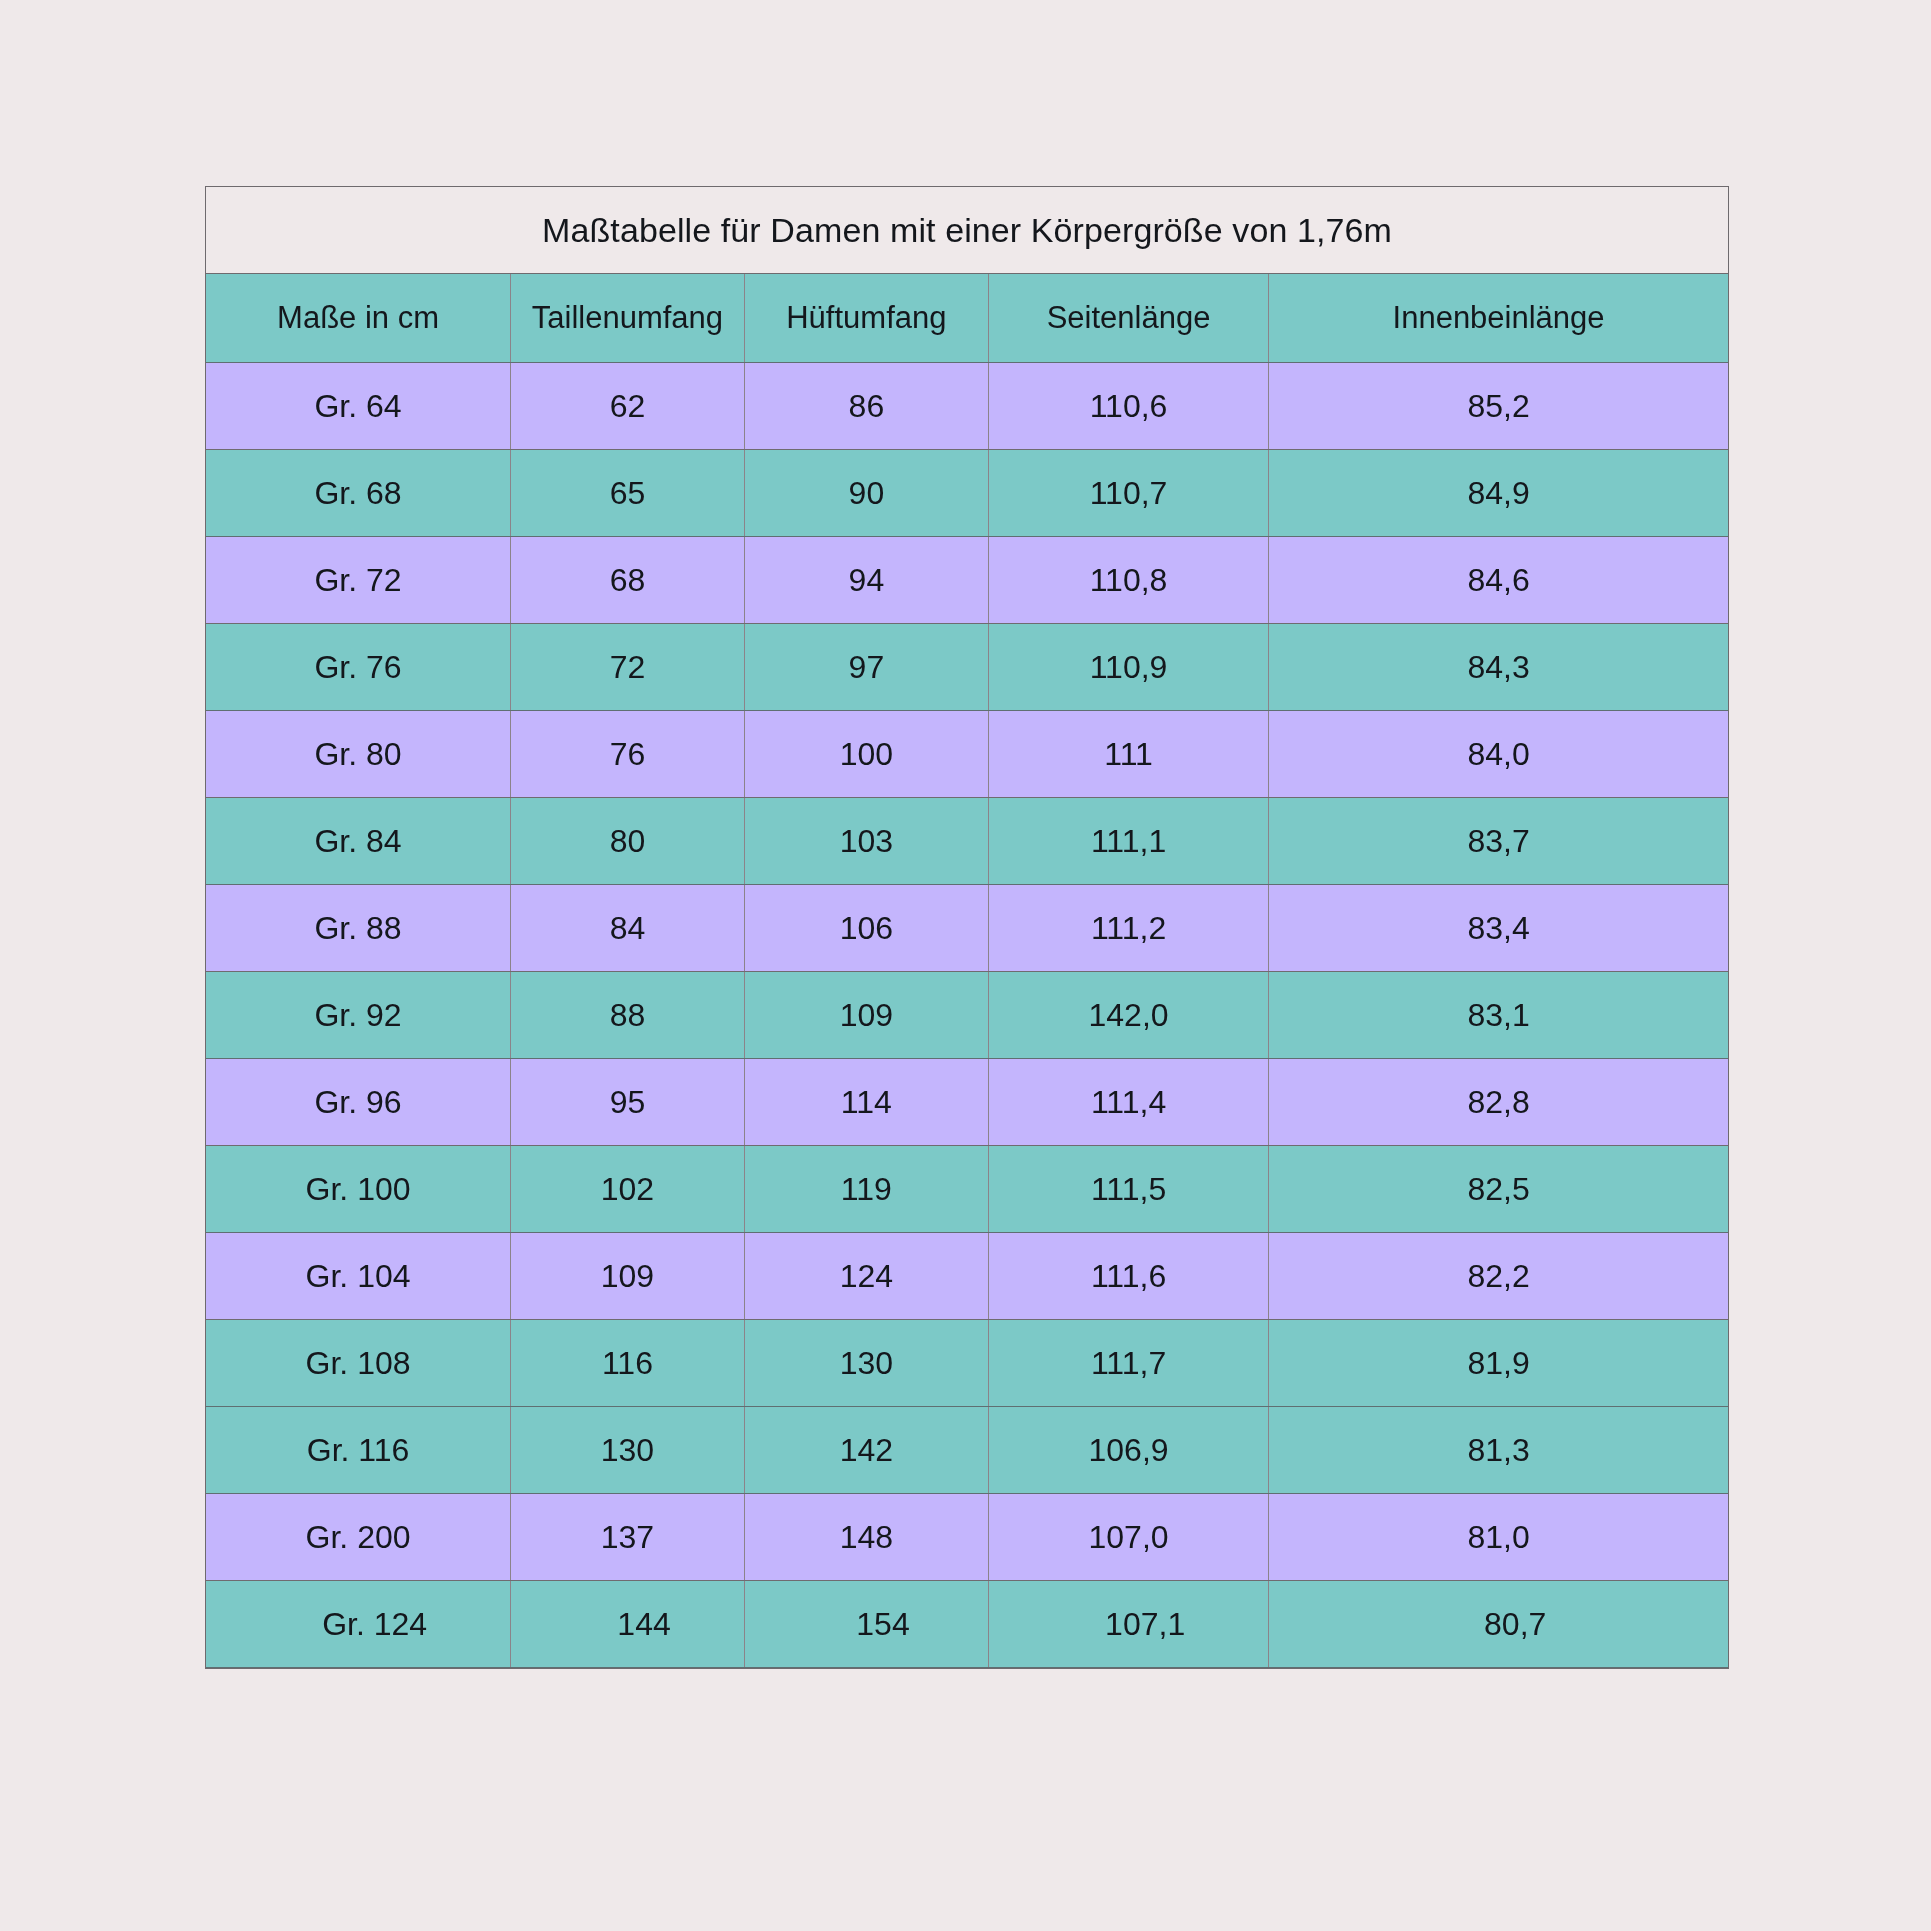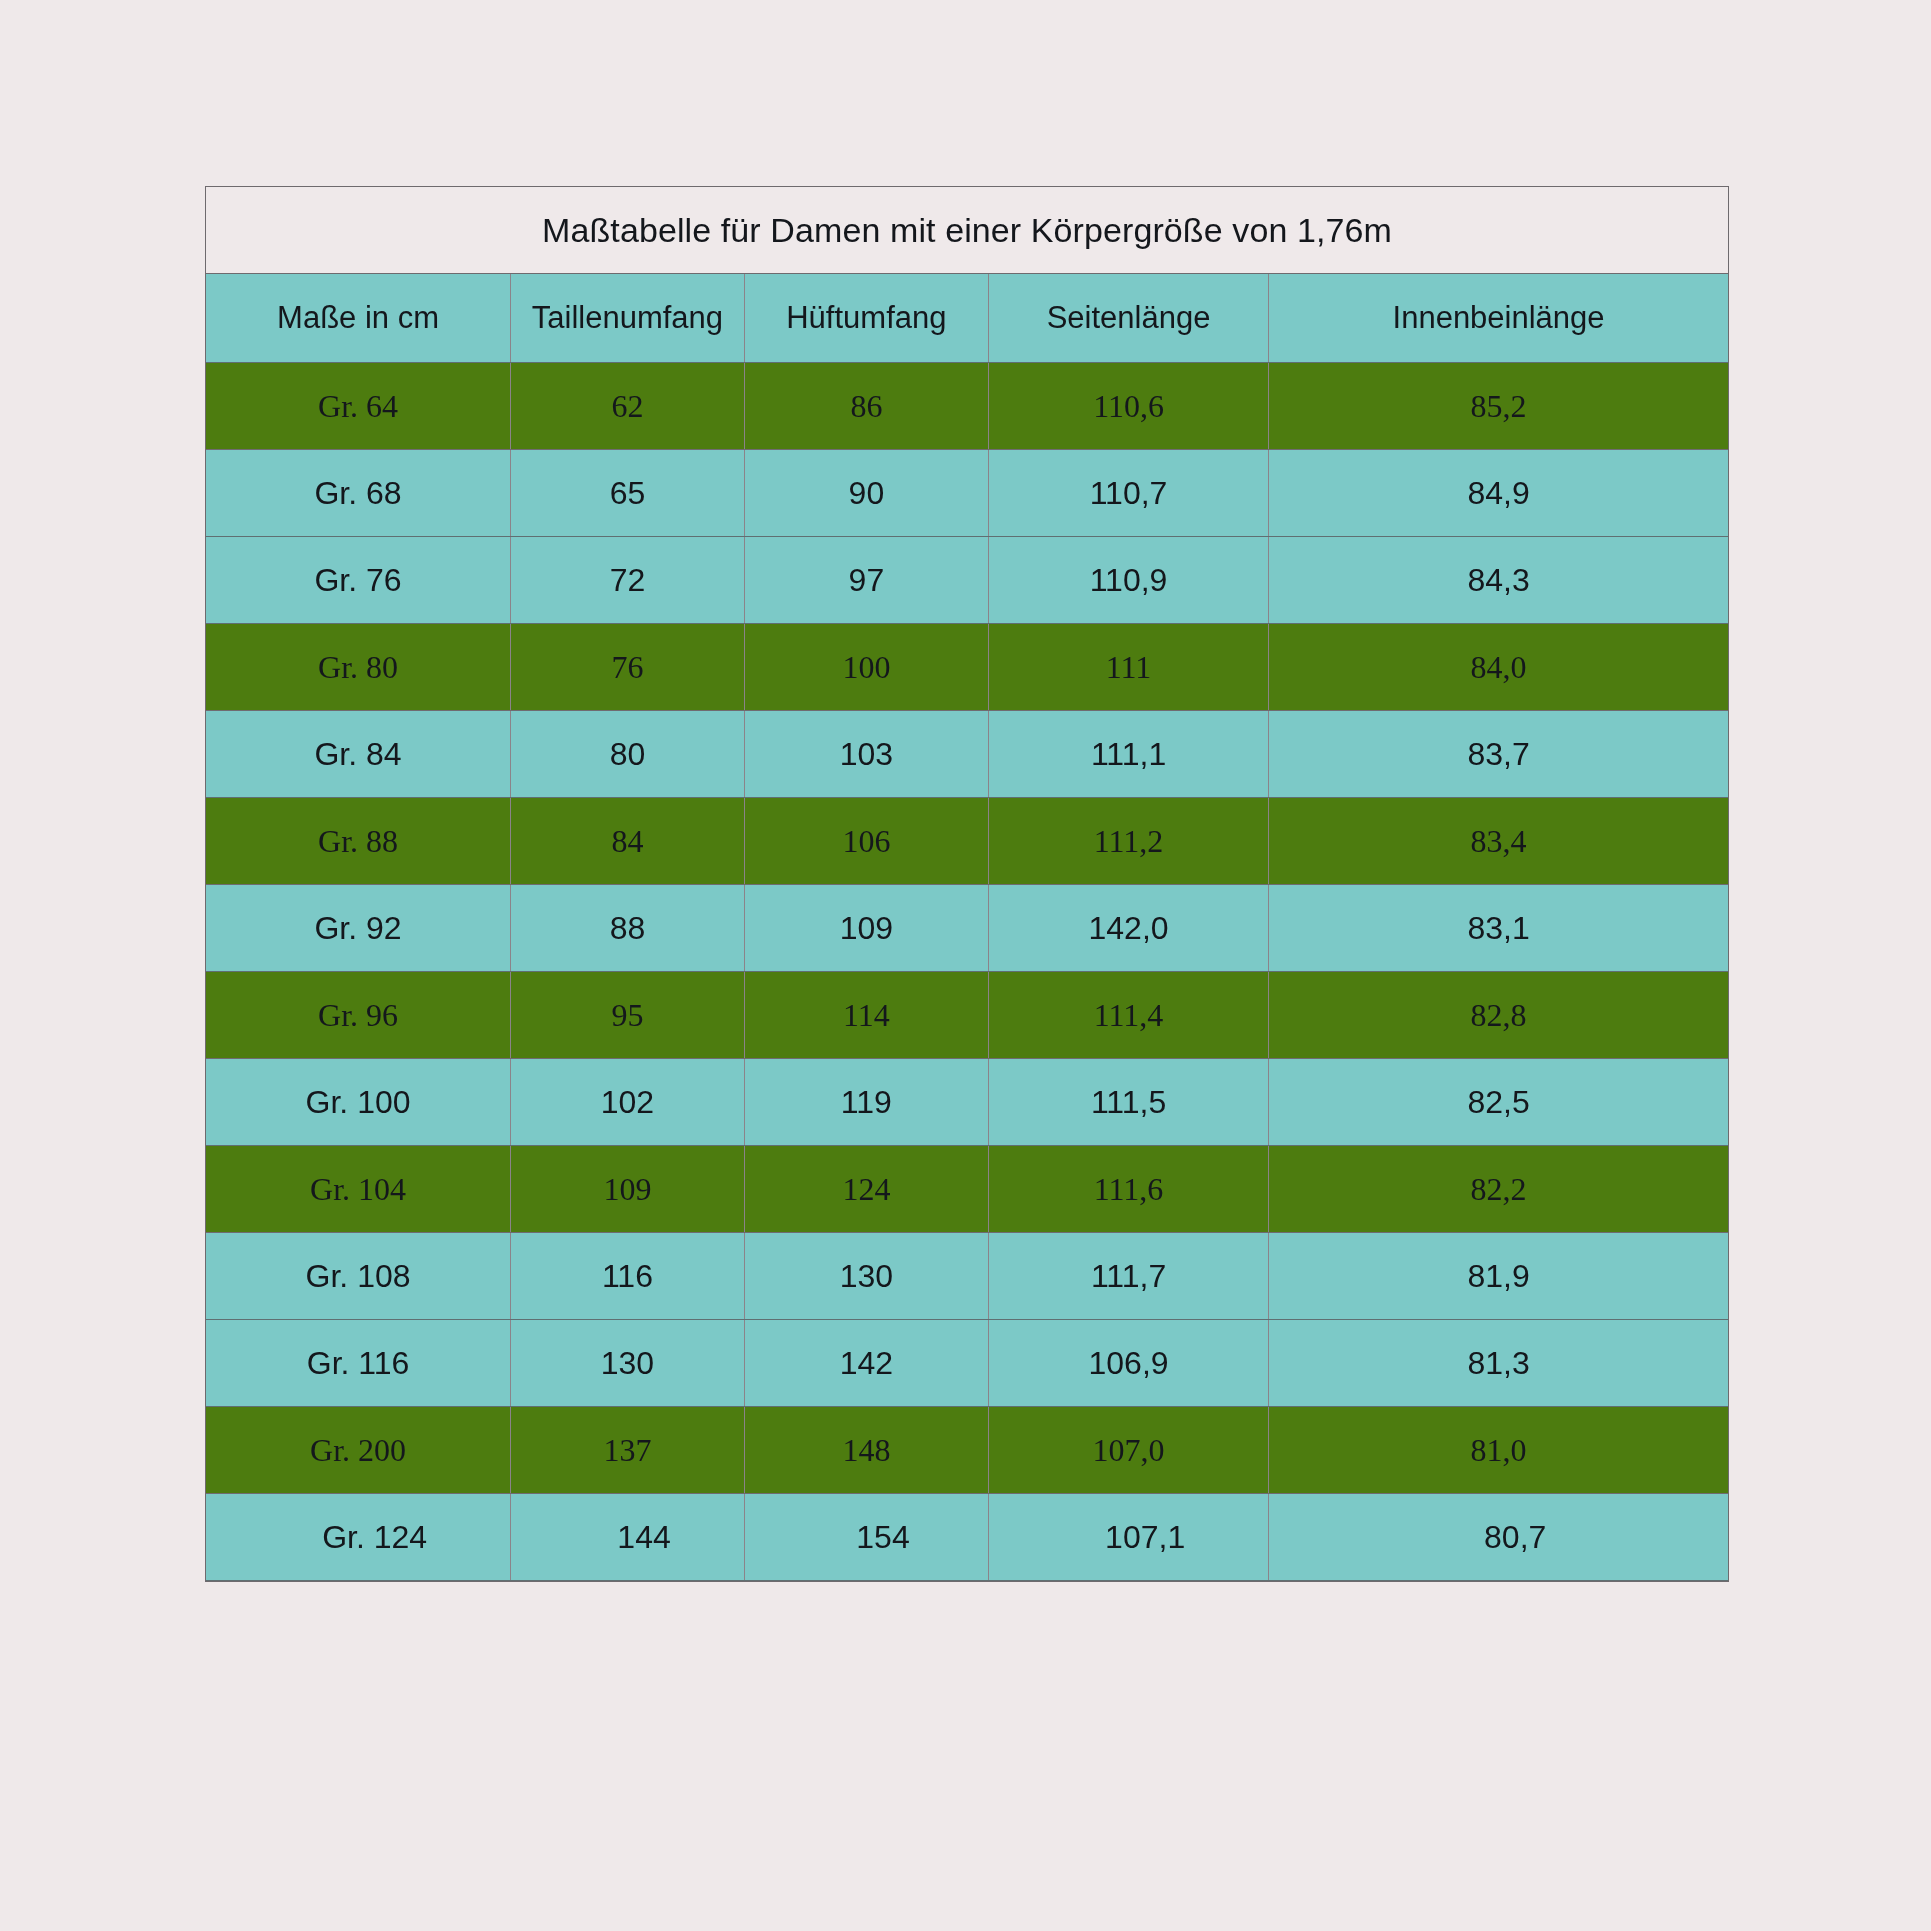--- a/index.html
+++ b/index.html
@@ -89,22 +89,21 @@
   }
   tbody td:first-child {
     border-left: none;
   }
   tbody tr:last-child td {
     border-bottom: none;
     padding-left: 39px;
   }
 
   tbody tr.row-light td {
-    background: #4d7c0f;
-    font-family: Liberation Serif, serif;
+    background: #c4b5fd;
   }
   tbody tr.row-teal td {
     background: #7cc9c7;
     border-bottom: 1px solid #5f6f72;
     margin-left: 24px;
   }
 </style>
 </head>
 <body>
 
@@ -138,20 +137,27 @@
             <td>110,6</td>
             <td>85,2</td>
           </tr>
           <tr class="row-teal">
             <td>Gr. 68</td>
             <td>65</td>
             <td>90</td>
             <td>110,7</td>
             <td>84,9</td>
           </tr>
+          <tr class="row-light">
+            <td>Gr. 72</td>
+            <td>68</td>
+            <td>94</td>
+            <td>110,8</td>
+            <td>84,6</td>
+          </tr>
           <tr class="row-teal">
             <td>Gr. 76</td>
             <td>72</td>
             <td>97</td>
             <td>110,9</td>
             <td>84,3</td>
           </tr>
           <tr class="row-light">
             <td>Gr. 80</td>
             <td>76</td>

